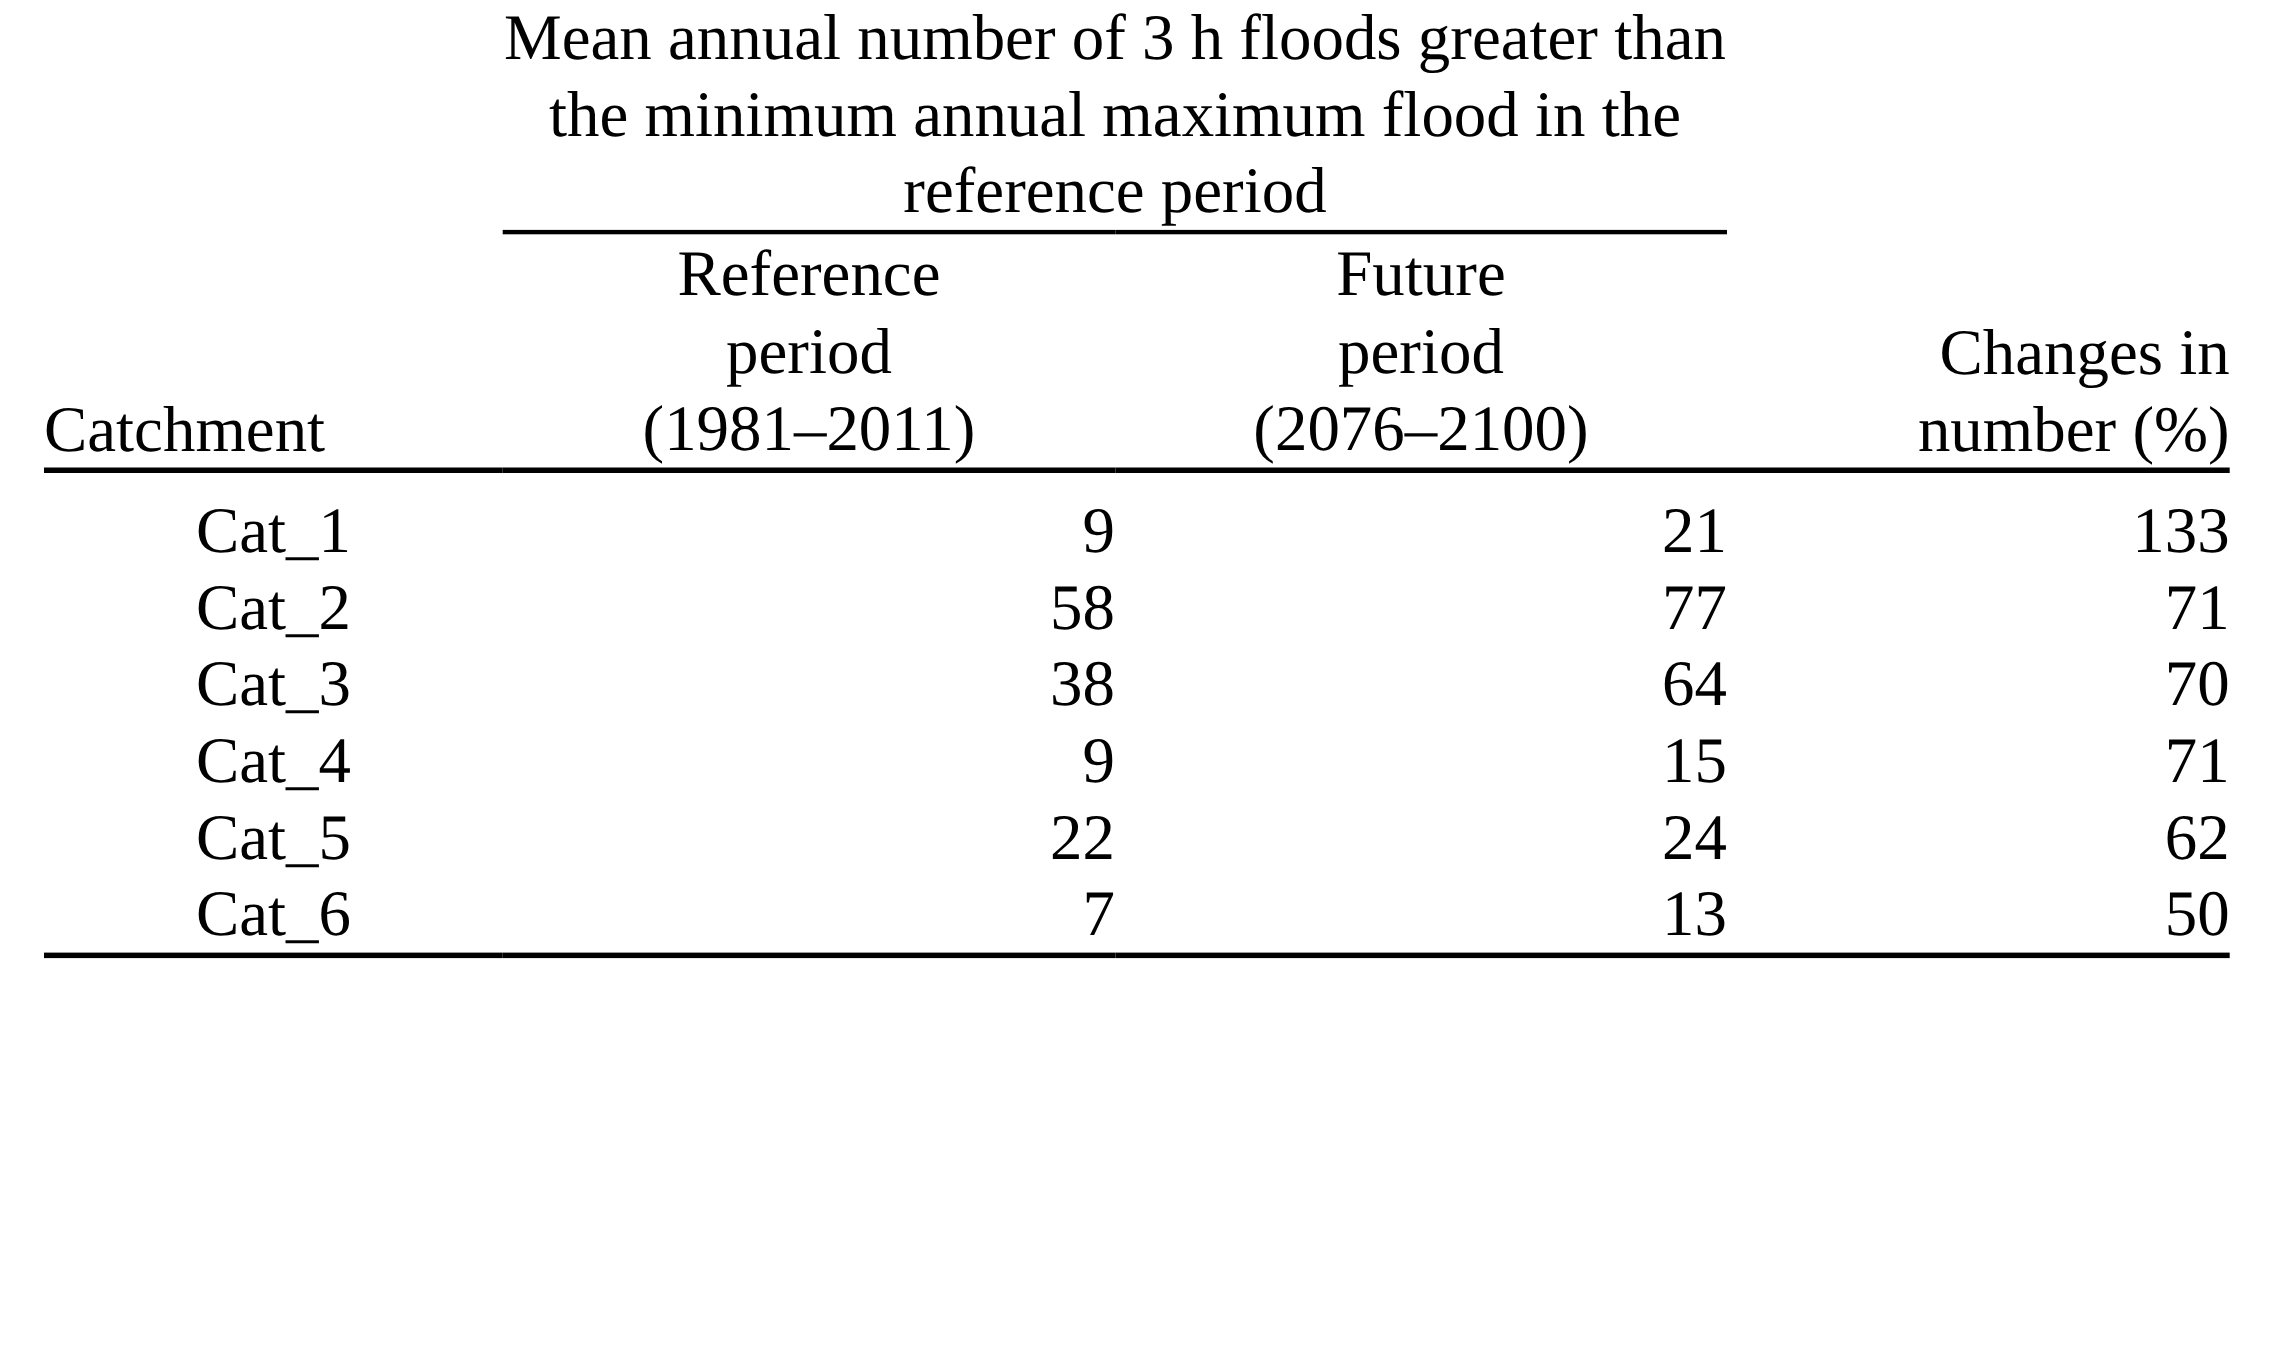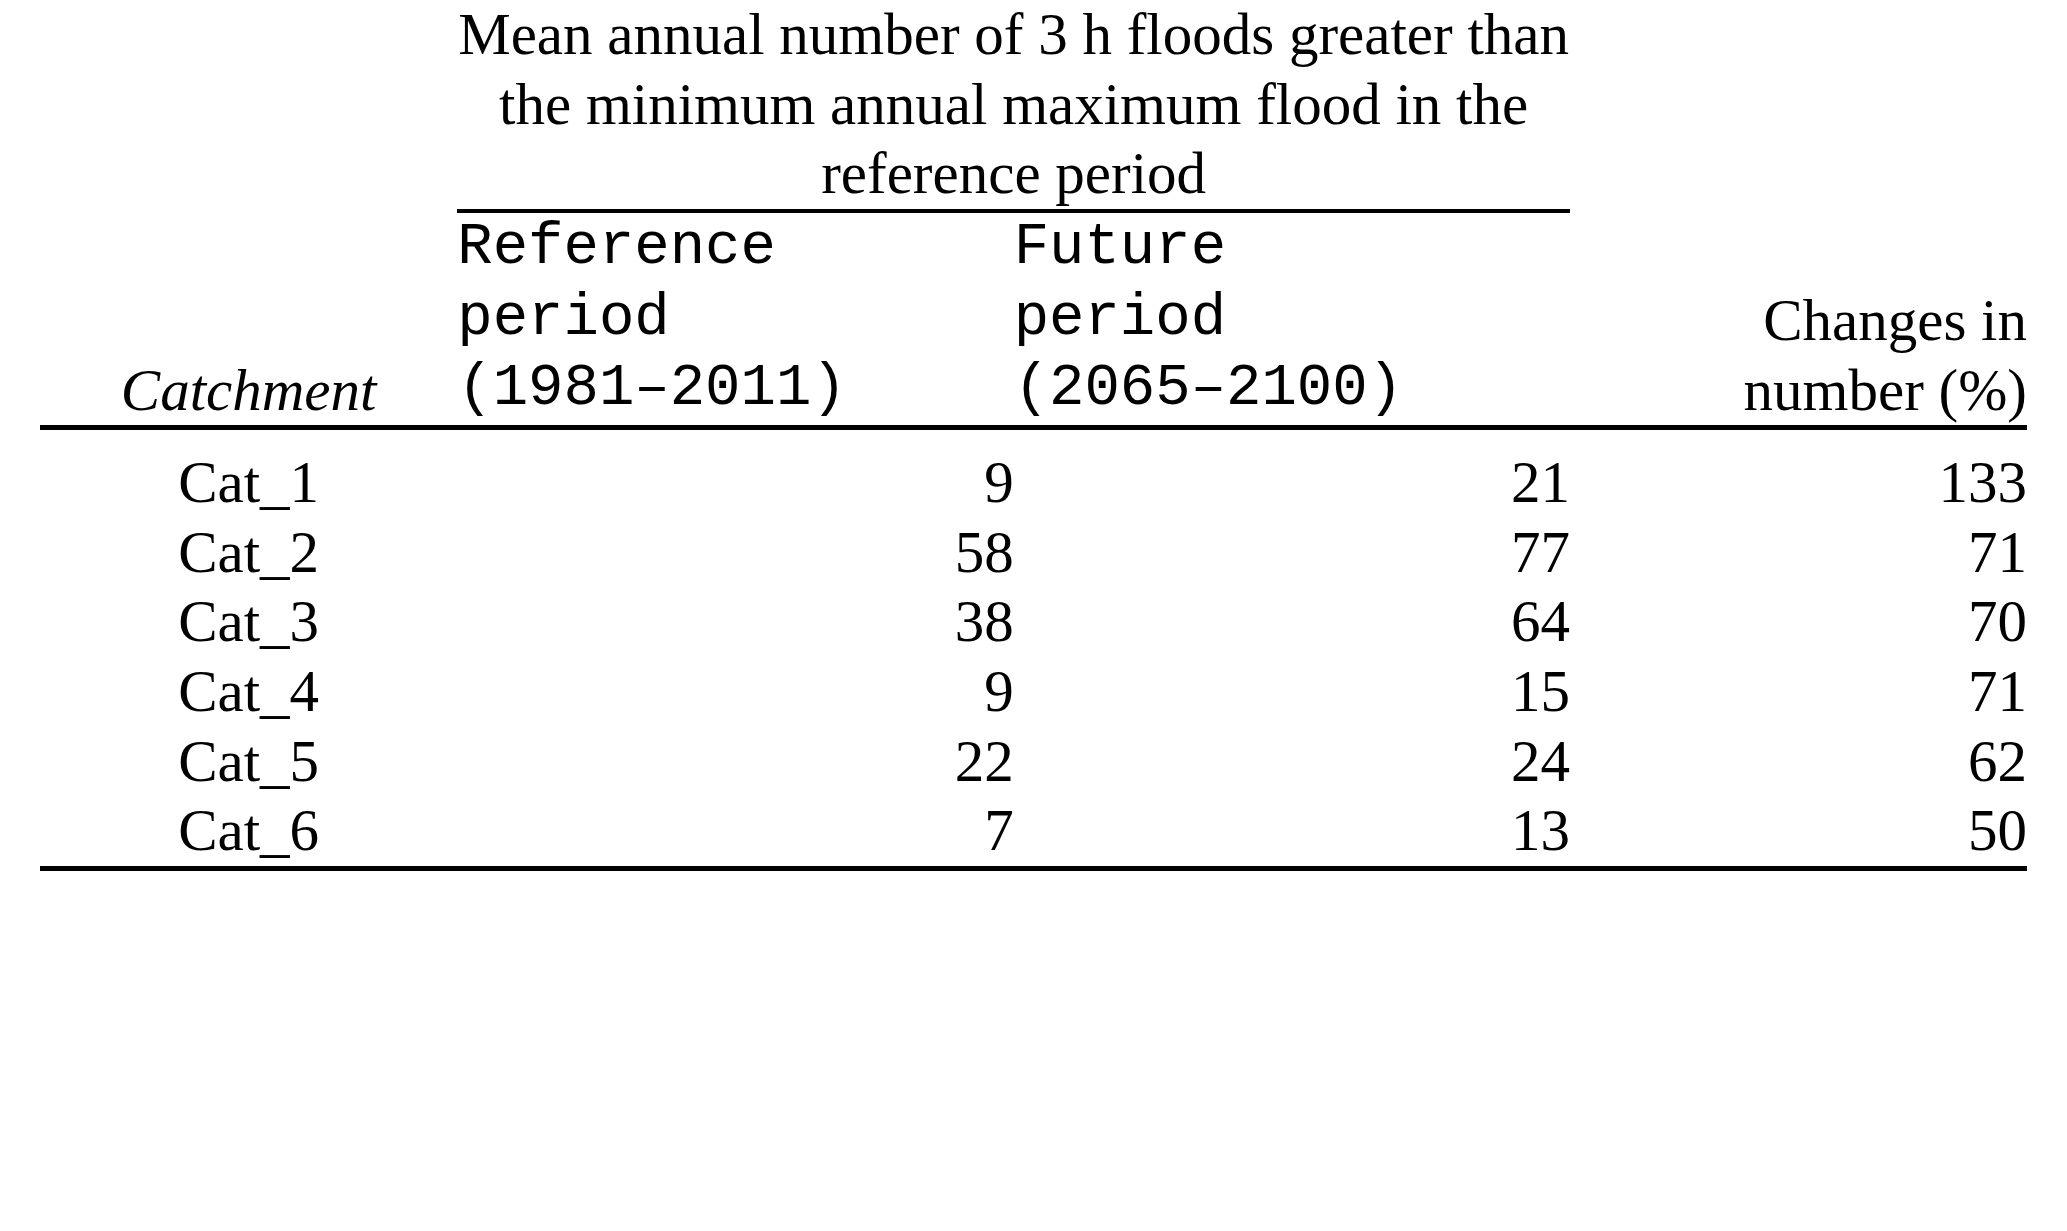--- a/index.html
+++ b/index.html
@@ -36,40 +36,38 @@
     font-weight: normal;
   }
   
   col.c-catchment { width: 21%; }
   col.c-ref       { width: 28%; }
   col.c-fut       { width: 28%; }
   col.c-chg       { width: 23%; }
   .rule-bot   { border-bottom: 5px solid #000; }
 
   .hdr-catchment {
-    text-align: center;
+    text-align: left;
     padding-right: 20px;
     padding-bottom: 6px;
-    font-style: italic;
   }
   .hdr-span {
     text-align: center;
     padding: 14px 18px 10px 18px;
   }
   .hdr-changes {
     text-align: right;
     padding-bottom: 6px;
     padding-left: 20px;
     margin-top: 48px;
   }
   .hdr-sub {
-    text-align: left;
+    text-align: center;
     padding: 22px 10px 16px 10px;
     line-height: 1.2;
-    font-family: Liberation Mono, monospace;
   }
   .hdr-sub .line { display: block; }
 
   .cell-name {
     text-align: center;
     padding: 9px 0;
     white-space: nowrap;
   }
   .cell-num {
     text-align: right;
@@ -113,21 +111,21 @@
       </tr>
       <tr class="rule-bot">
         <th class="hdr-sub">
           <span class="line">Reference</span>
           <span class="line">period</span>
           <span class="line">(1981–2011)</span>
         </th>
         <th class="hdr-sub">
           <span class="line">Future</span>
           <span class="line">period</span>
-          <span class="line">(2065–2100)</span>
+          <span class="line">(2076–2100)</span>
         </th>
       </tr>
     </thead>
     <tbody>
       <tr class="spacer-row">
         <td></td>
           <td></td>
           <td></td>
           <td></td>
       </tr>

